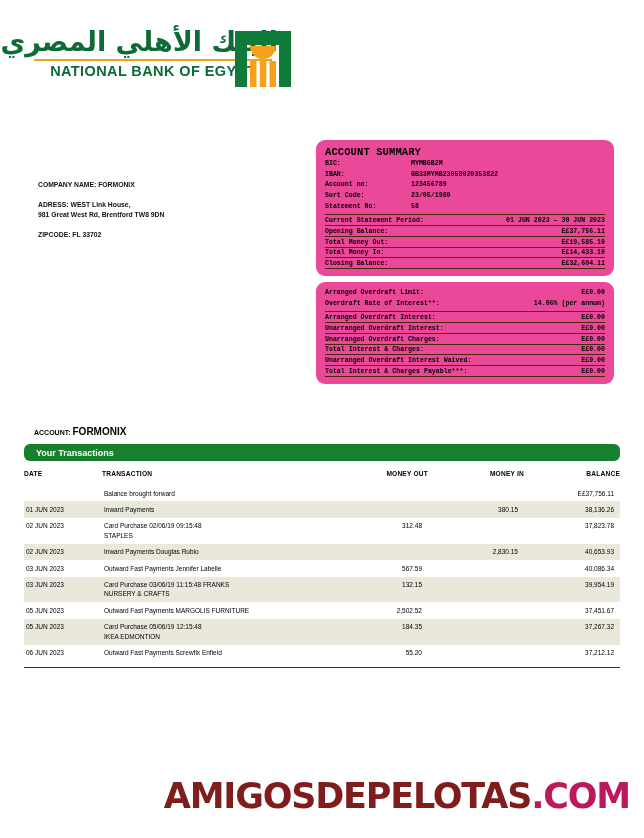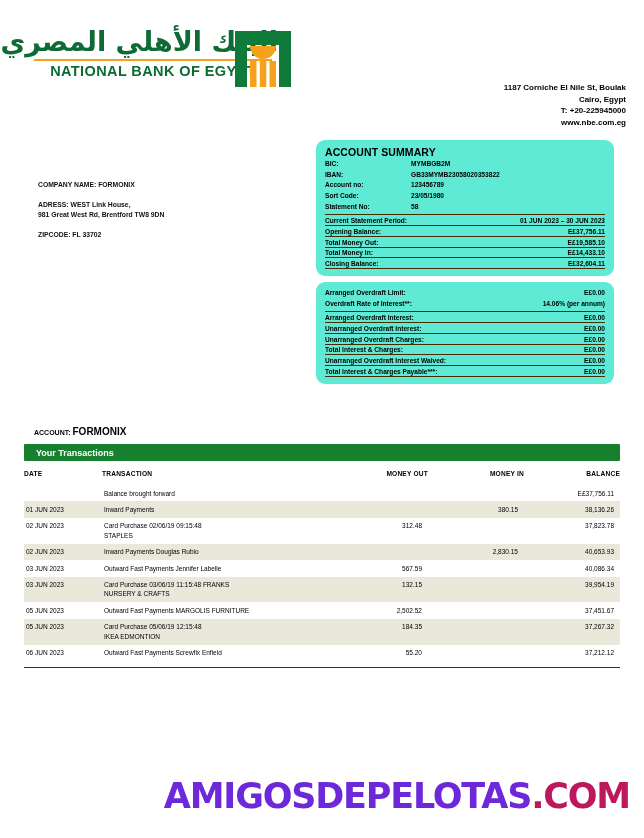--- a/index.html
+++ b/index.html
@@ -86,25 +86,26 @@
     font-size: 6.8px;
     font-weight: bold;
     line-height: 1.55;
     color: #111;
   }
   .customer .grp { margin-bottom: 9px; }
 
   
   .panel {
     position: absolute;
-    background: #5eead4;
+    background: #ec4899;
     border-radius: 9px;
     color: #000;
     box-sizing: border-box;
     padding: 6px 9px 7px 9px;
+    font-family: Liberation Mono, monospace;
   }
   #account-summary { left: 316px; top: 140px; width: 298px; }
   #overdraft-panel { left: 316px; top: 282px; width: 298px; }
 
   .panel-title {
     font-size: 10.5px;
     font-weight: bold;
     letter-spacing: 0.1px;
     margin-bottom: 1px;
   }
@@ -150,21 +151,21 @@
     font-size: 10px;
     font-weight: bold;
   }
   .green-bar {
     position: absolute;
     left: 24px;
     top: 444px;
     width: 596px;
     height: 17px;
     background: #17802f;
-    border-radius: 1px;
+    border-radius: 6px;
     color: #fff;
     font-size: 9px;
     font-weight: bold;
     display: flex;
     align-items: center;
     padding-left: 12px;
     box-sizing: border-box;
   }
 
   
@@ -215,21 +216,21 @@
     left: 0;
     right: 14px;
     bottom: 22px;
     text-align: right;
     font-family: "DejaVu Sans", sans-serif;
     font-size: 35px;
     font-weight: bold;
     letter-spacing: -1.2px;
     white-space: nowrap;
   }
-  .watermark .wm-a { color: #6d28d9; margin-left: 16px; }
+  .watermark .wm-a { color: #7f1d1d; margin-left: 16px; }
   .watermark .wm-b { color: #be185d; }
 </style>
 </head>
 <body>
 
 <div class="header">
 
   <div class="logo-block">
     <div class="logo-arabic">البنك الأهلي المصري</div>
     <div class="logo-rule"></div>
@@ -238,26 +239,20 @@
 
   <svg class="logo-mark" viewBox="0 0 62 62">
     <path d="M3 3 H59 V59 H47 V17 H15 V59 H3 Z" fill="#0e7b3a"></path>
     <path d="M18 18 H44 A13 13 0 0 1 18 18 Z" fill="#f5a11b"></path>
     <rect x="18" y="33" width="6.5" height="26" fill="#f5a11b"></rect>
     <rect x="27.8" y="33" width="6.5" height="26" fill="#f5a11b"></rect>
     <rect x="37.5" y="33" width="6.5" height="26" fill="#f5a11b"></rect>
   </svg>
 
 
-  <div class="bank-address">
-    <div>1187 Corniche El Nile St, Boulak</div>
-    <div>Cairo, Egypt</div>
-    <div>T: +20-225945000</div>
-    <div>www.nbe.com.eg</div>
-  </div>
 </div>
 
 <div class="customer">
   <div class="grp">
     <div>COMPANY NAME: FORMONIX</div>
   </div>
   <div class="grp">
     <div>ADRESS: WEST Link House,</div>
     <div>981 Great West Rd, Brentford TW8 9DN</div>
   </div>

